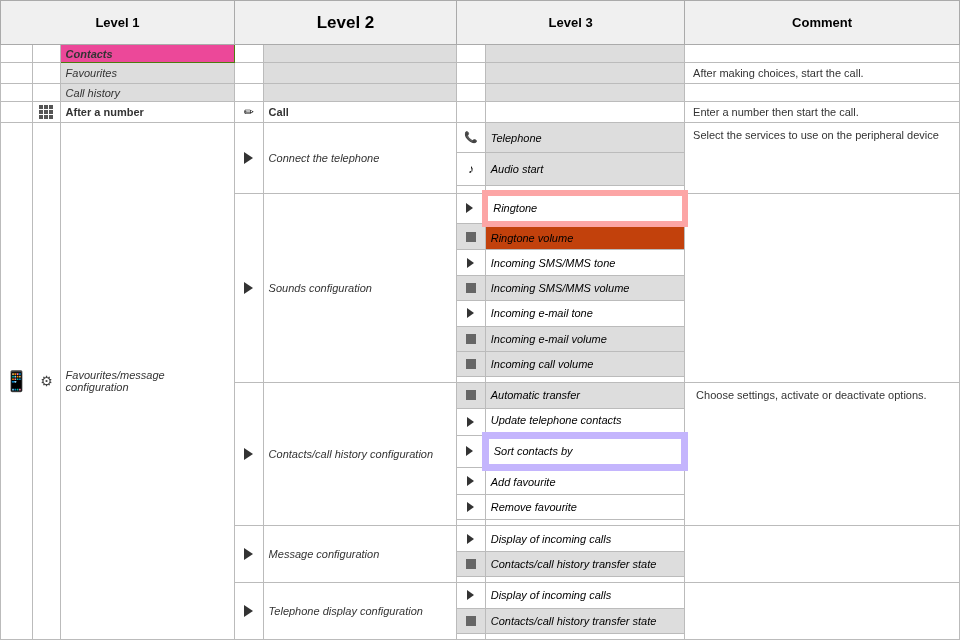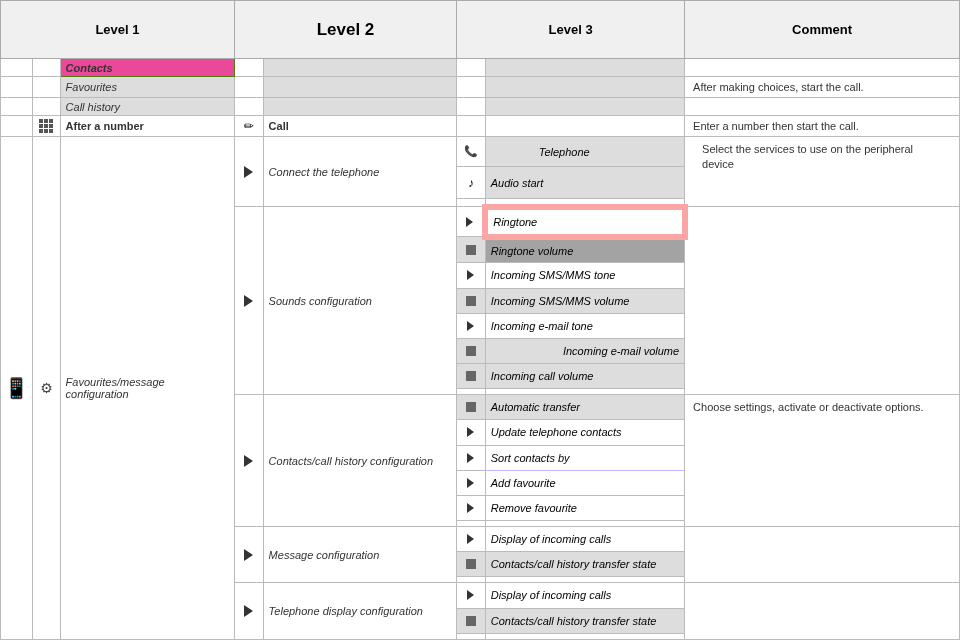--- a/index.html
+++ b/index.html
@@ -33,21 +33,21 @@
       height: 100%;
       border-collapse: collapse;
     }
   </style>
 </head>
 <body>
 
 <table class="outer-table" style="border-collapse:collapse; width:960px; font-size:11px; font-family:Arial,sans-serif;">
   <thead>
     <tr>
-      <th colspan="3" style="border:1px solid #aaa; background:#f0f0f0; text-align:center; font-size:13px; font-weight:bold; padding:21px; width:200px;">Level 1</th>
+      <th colspan="3" style="border:1px solid #aaa; background:#f0f0f0; text-align:center; font-size:13px; font-weight:bold; padding:14px; width:200px;">Level 1</th>
       <th colspan="2" style="border:1px solid #aaa; background:#f0f0f0; text-align:center; font-size:17px; font-weight:bold; padding:5px; width:190px;">Level 2</th>
       <th colspan="2" style="border:1px solid #aaa; background:#f0f0f0; text-align:center; font-size:13px; font-weight:bold; padding:5px; width:195px;">Level 3</th>
       <th style="border:1px solid #aaa; background:#f0f0f0; text-align:center; font-size:13px; font-weight:bold; padding:5px; width:235px;">Comment</th>
     </tr>
   </thead>
   <tbody>
 
     <tr style="height:18px;">
       <td class="td-icon" style="width:22px; border:1px solid #bbb;"></td>
       <td class="td-icon" style="width:22px; border:1px solid #bbb;"></td>
@@ -153,25 +153,25 @@
         <div style="padding:4px 5px; font-style:italic; color:#333;">Connect the telephone</div>
       </td>
 
       <td style="width:22px; border:1px solid #bbb; vertical-align:middle; text-align:center;">
         <div class="flex-center">
           <span style="font-size:11px;">📞</span>
         </div>
       </td>
 
       <td style="width:153px; border:1px solid #bbb; background:#ddd;">
-        <span style="padding:2px 5px; font-style:italic;margin-left:48px;">Telephone</span>
+        <span style="padding:2px 5px; font-style:italic;">Telephone</span>
       </td>
 
       <td rowspan="3" style="width:235px; border:1px solid #bbb; vertical-align:top;">
-        <div style="padding:5px 17px; font-size:11px; color:#333; line-height:1.4;">Select the services to use on the peripheral device</div>
+        <div style="padding:5px 8px; font-size:11px; color:#333; line-height:1.4;">Select the services to use on the peripheral device</div>
       </td>
     </tr>
     <tr>
       <td style="width:22px; border:1px solid #bbb; vertical-align:middle; text-align:center;">
         <div class="flex-center">
           <span style="font-size:12px;">♪</span>
         </div>
       </td>
       <td style="width:153px; border:1px solid #bbb; background:#ddd;">
         <span style="padding:2px 5px; font-style:italic;">Audio start</span>
@@ -200,21 +200,21 @@
         <span style="padding:2px 5px; font-style:italic;">Ringtone</span>
       </td>
       <td rowspan="8" style="width:235px; border:1px solid #bbb;"></td>
     </tr>
     <tr>
       <td style="width:22px; border:1px solid #bbb; background:#ddd;">
         <div class="flex-center">
           <div style="width:10px; height:10px; background:#666;"></div>
         </div>
       </td>
-      <td style="width:153px; border:1px solid #bbb; background:#a3a3a3;">
+      <td style="width:153px; border:1px solid #bbb; background:#c2410c;">
         <span style="padding:2px 5px; font-style:italic;">Ringtone volume</span>
       </td>
     </tr>
     <tr>
       <td style="width:22px; border:1px solid #bbb;">
         <div class="flex-center">
           <div style="width:0; height:0; border-top:5px solid transparent; border-bottom:5px solid transparent; border-left:7px solid #333;"></div>
         </div>
       </td>
       <td style="width:153px; border:1px solid #bbb;">
@@ -240,21 +240,21 @@
       <td style="width:153px; border:1px solid #bbb;">
         <span style="padding:2px 5px; font-style:italic;">Incoming e-mail tone</span>
       </td>
     </tr>
     <tr>
       <td style="width:22px; border:1px solid #bbb; background:#ddd;">
         <div class="flex-center">
           <div style="width:10px; height:10px; background:#666;"></div>
         </div>
       </td>
-      <td style="width:153px; border:1px solid #bbb; background:#ddd;text-align:right;">
+      <td style="width:153px; border:1px solid #bbb; background:#ddd;">
         <span style="padding:2px 5px; font-style:italic;">Incoming e-mail volume</span>
       </td>
     </tr>
     <tr>
       <td style="width:22px; border:1px solid #bbb; background:#ddd;">
         <div class="flex-center">
           <div style="width:10px; height:10px; background:#666;"></div>
         </div>
       </td>
       <td style="width:153px; border:1px solid #bbb; background:#ddd;">
@@ -296,21 +296,21 @@
       <td style="width:153px; border:1px solid #bbb;">
         <span style="padding:2px 5px; font-style:italic;">Update telephone contacts</span>
       </td>
     </tr>
     <tr>
       <td style="width:22px; border:1px solid #bbb;">
         <div class="flex-center">
           <div style="width:0; height:0; border-top:5px solid transparent; border-bottom:5px solid transparent; border-left:7px solid #333;"></div>
         </div>
       </td>
-      <td style="width:153px; border:1px solid #c4b5fd;">
+      <td style="width:153px; border:7px solid #c4b5fd;">
         <span style="padding:2px 5px; font-style:italic;">Sort contacts by</span>
       </td>
     </tr>
     <tr>
       <td style="width:22px; border:1px solid #bbb;">
         <div class="flex-center">
           <div style="width:0; height:0; border-top:5px solid transparent; border-bottom:5px solid transparent; border-left:7px solid #333;"></div>
         </div>
       </td>
       <td style="width:153px; border:1px solid #bbb;">

